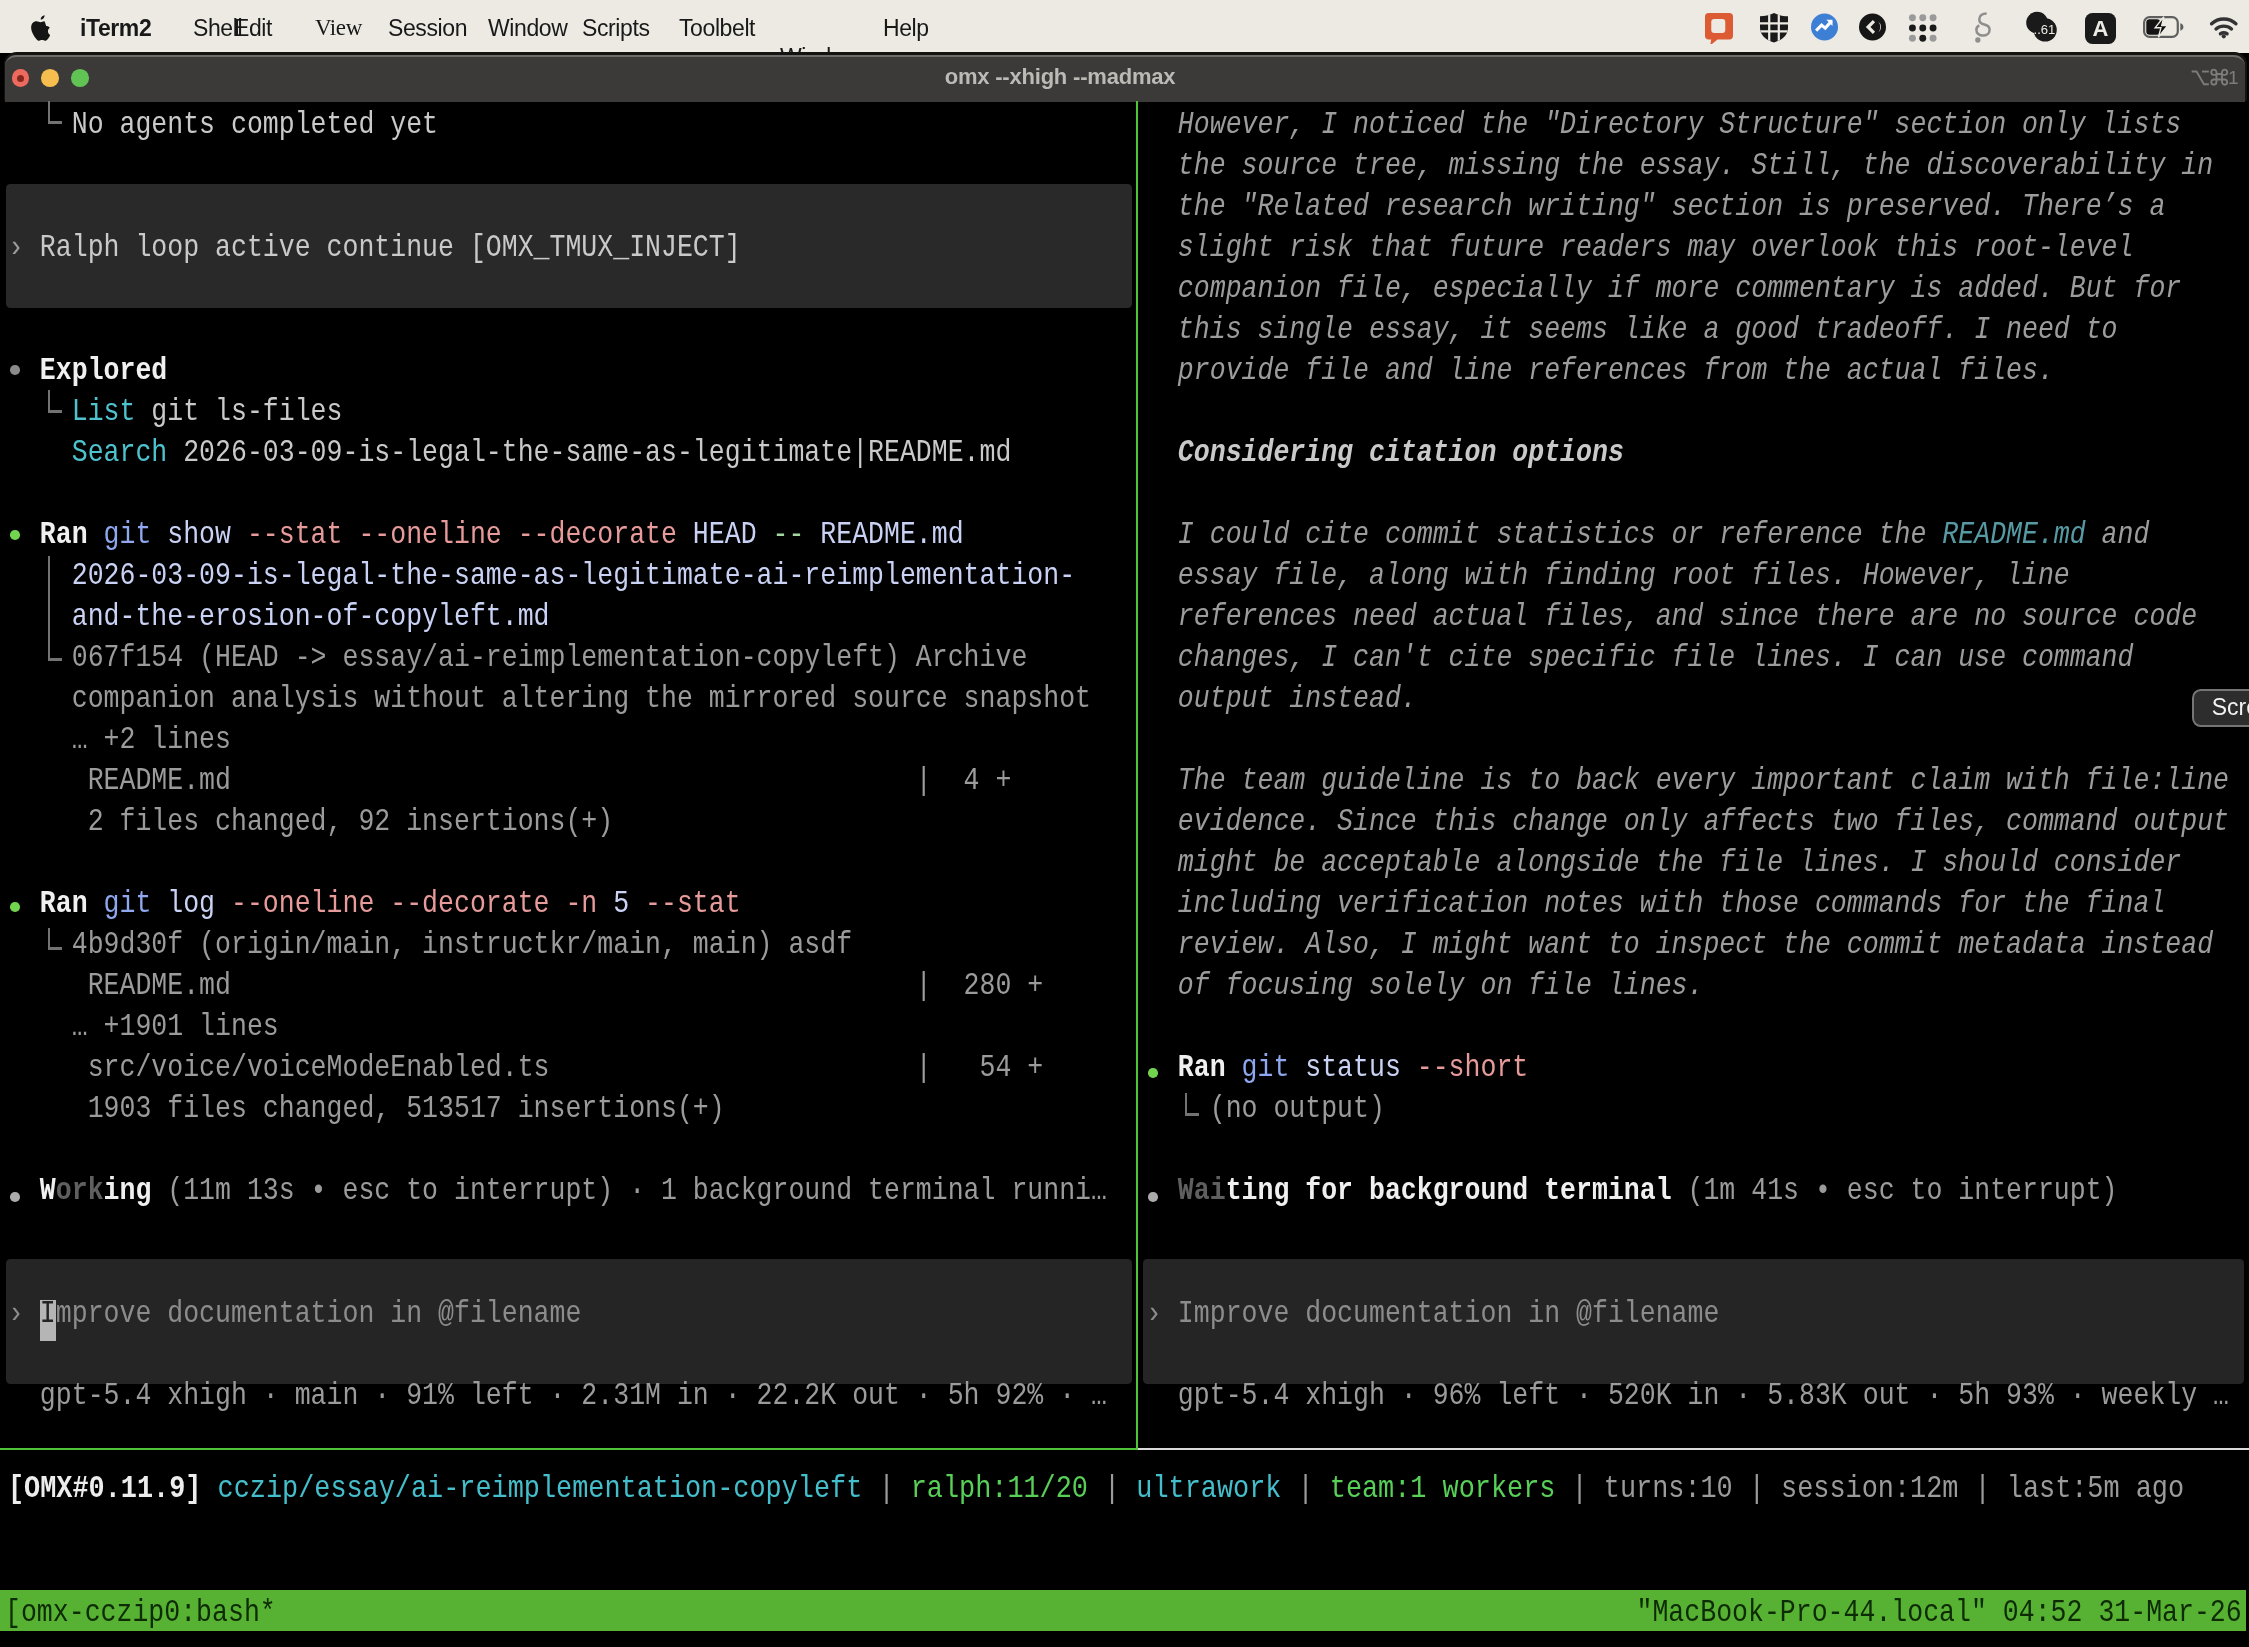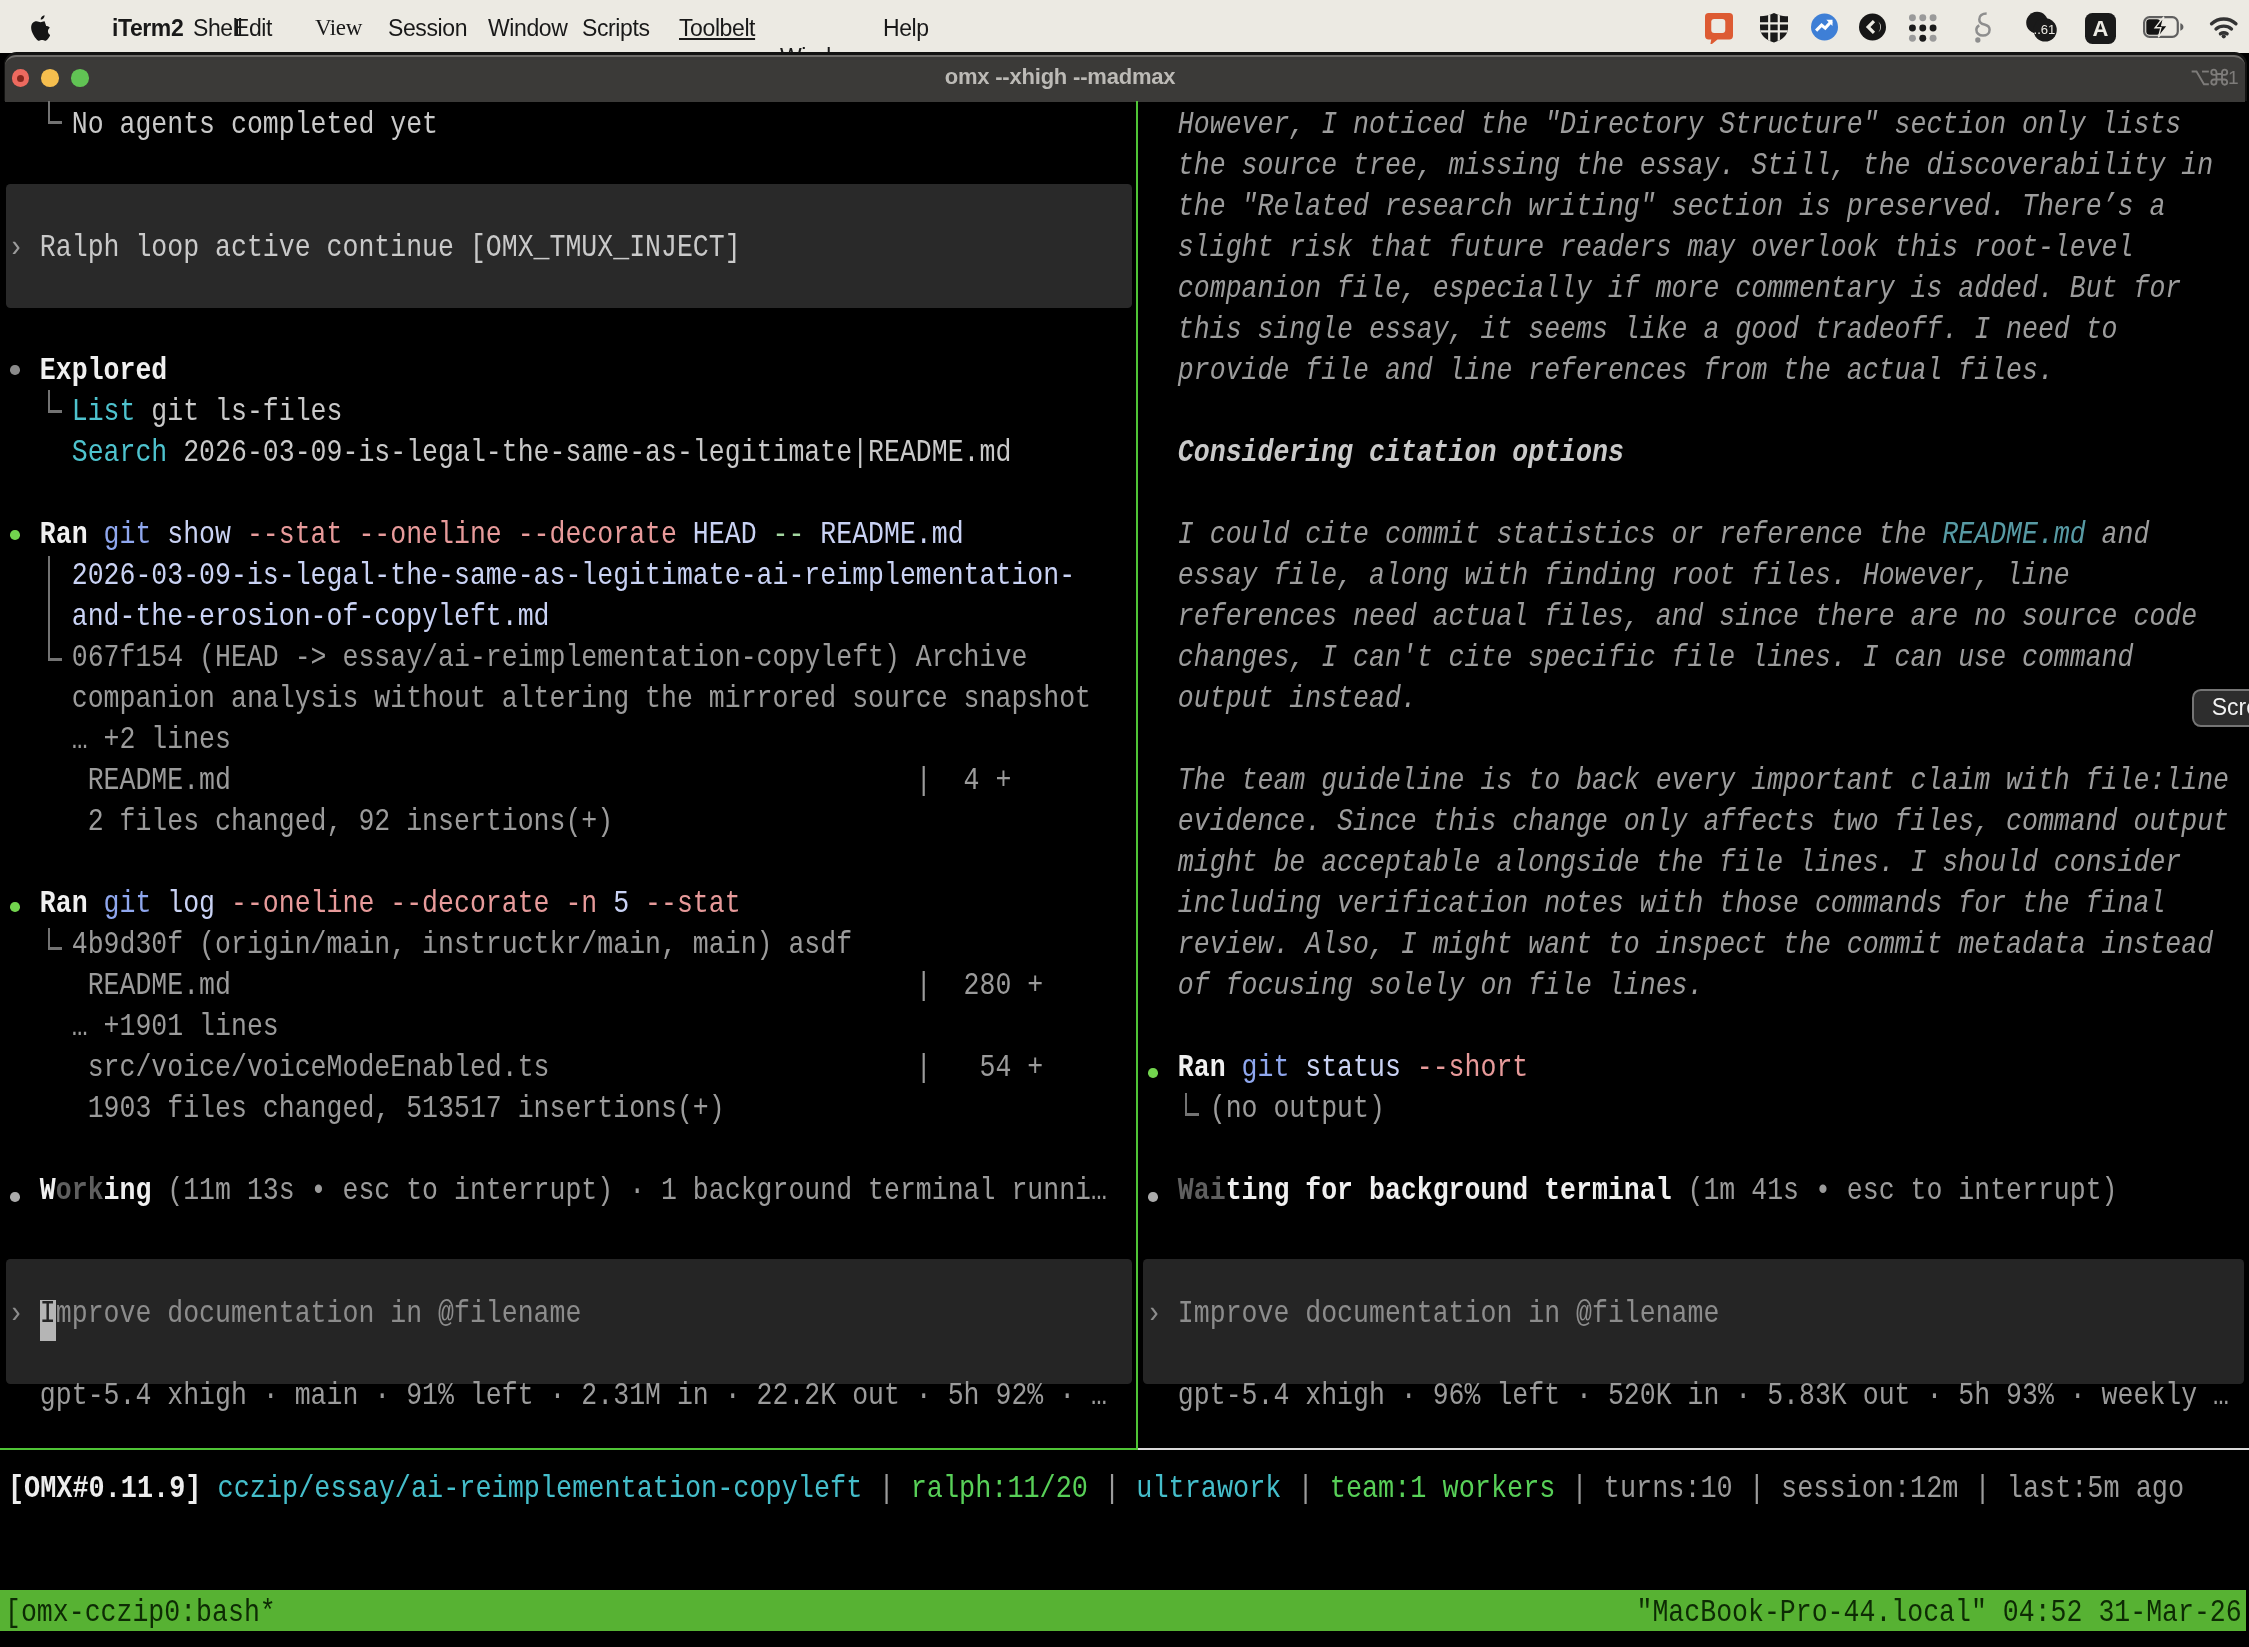--- a/index.html
+++ b/index.html
@@ -40,28 +40,28 @@
 og{color:#58D058}
 od{color:#9B9B9B}
 #tmuxbar{position:absolute;left:0;top:1590px;width:2246px;height:41px;background:#57B233}
 #tmuxbar pre{position:absolute;top:2.1px;color:#0D2B04}
 #tooltip{position:absolute;left:2192px;top:689px;width:81px;height:38px;background:#2D2D2D;border:2.2px solid #757575;border-radius:8.9px;color:#F2F2F2;font-family:"Liberation Sans",sans-serif;font-size:23px;line-height:33px;padding-left:17.7px}
 </style></head><body>
 <div id="menubar">
 <svg class="abs" style="left:31px;top:14px" width="19" height="28" viewBox="0 0 26 38">
 <path fill="#151515" d="M18.6 9.8c-2.7 0-3.7 1.3-5.5 1.3-1.85 0-3.3-1.28-5.5-1.28C3.3 9.85.2 13 .2 18.6c0 5.7 4.4 12.4 7.1 15.5 1.1 1.3 2.15 2.45 3.7 2.45 1.55 0 2.1-1 4.1-1 2 0 2.5 1 4.1 1 1.57 0 2.67-1.25 3.8-2.56 2.27-2.7 3.18-5.34 3.28-5.47.07-.13-3-1.33-3.1-5.04-.06-3.2 2.47-4.72 2.6-4.82-1.63-2.37-4.1-2.53-5-2.53zM17.2 5.6c.9-1.1 1.54-2.6 1.37-4.05-1.32.05-2.93.88-3.87 1.96-.85.96-1.6 2.47-1.4 3.93 1.47.1 2.98-.75 3.9-1.84z"></path>
     </svg>
-<span class="mi" style="left:80px;font-weight:bold;margin-left:32px;">iTerm2</span>
+<span class="mi" style="left:80px;font-weight:bold;">iTerm2</span>
 <span class="mi" style="left:193px;">Shell</span>
 <span class="mi" style="left:234px;">Edit</span>
 <span class="mi" style="left:315px;font-family:Liberation Serif, serif;">View</span>
 <span class="mi" style="left:388px;">Session</span>
 <span class="mi" style="left:488px;">Window</span>
 <span class="mi" style="left:582px;">Scripts</span>
-<span class="mi" style="left:679px;text-decoration:underline;">Toolbelt</span>
+<span class="mi" style="left:679px;">Toolbelt</span>
 <span class="mi" style="left:780px;margin-top:29px;">Window</span>
 <span class="mi" style="left:883px;">Help</span>
 
 <svg class="abs" style="left:1705px;top:12.5px" width="28" height="31" viewBox="0 0 38 42">
  <path fill="#DD5B33" d="M5 0h28a5 5 0 0 1 5 5v26a5 5 0 0 1-5 5H17l-10 8 1.5-8H5a5 5 0 0 1-5-5V5a5 5 0 0 1 5-5z"></path>
  <rect x="8.5" y="8" width="19" height="19" rx="4" fill="#ECEAE3"></rect>
 </svg>
 <svg class="abs" style="left:1760px;top:13.3px" width="28" height="29.5" viewBox="0 0 38 40">
  <defs>
         <clipPath id="shc">

